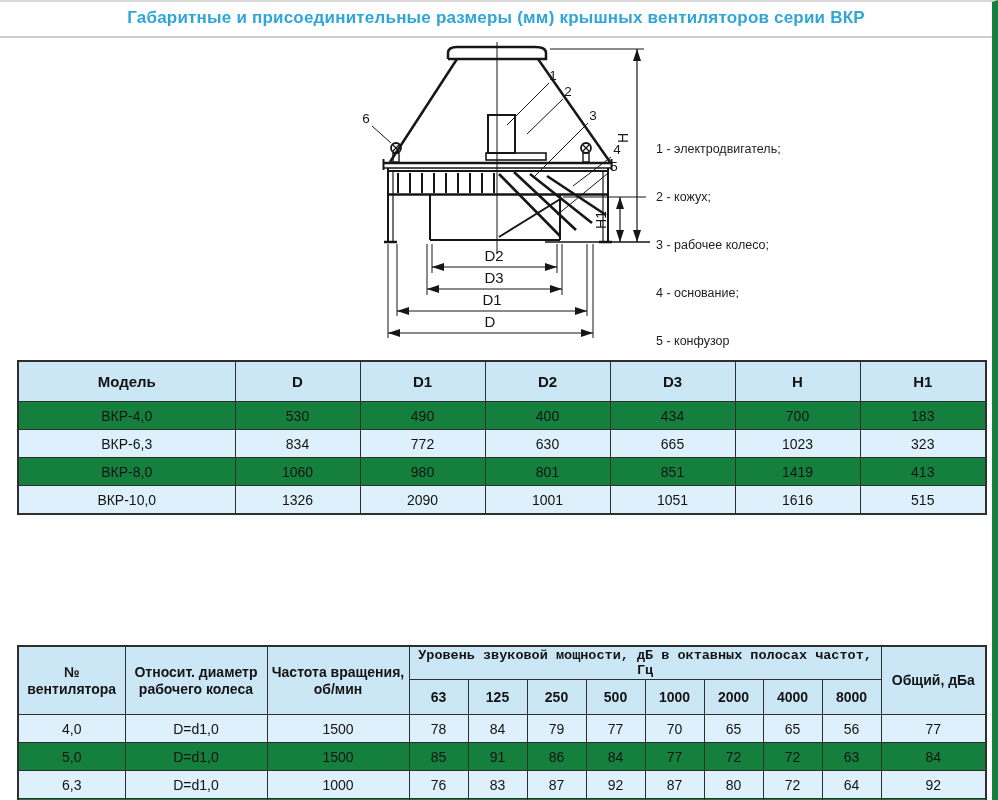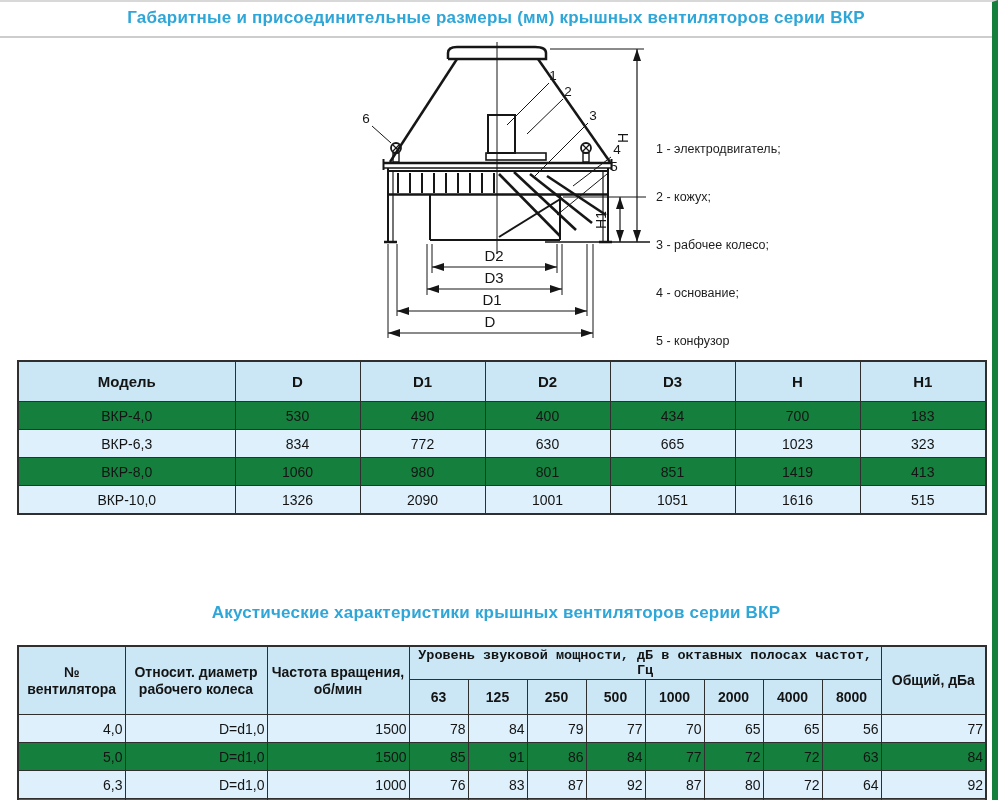--- a/index.html
+++ b/index.html
@@ -22,21 +22,21 @@
   th,td{border:1px solid #2f2f2f;text-align:center;vertical-align:middle;
         color:#141414;padding:1px 2px;overflow:hidden;}
   th{background:var(--header-bg,#cbe7f6);font-weight:bold;}
   .dims-table th{height:37px;font-size:15px;}
   .dims-table td{height:25px;font-size:14px;}
   .dims-table tbody tr:nth-child(even) td{background:var(--row-alt,#ddf0fb);}
   .ac-table th{font-size:14px;}
   .ac-table .group-th{height:29px;font-size:13.5px;font-family:Liberation Mono, monospace;}
   .ac-table .octave-th{height:32px;}
   .ac-table .span-th{height:64px;line-height:17px;}
-  .ac-table td{height:25px;font-size:14px;text-align:right;}
+  .ac-table td{height:25px;font-size:14px;}
   .ac-table tbody tr:nth-child(odd) td{background:var(--row-alt,#ddf0fb);}
 
   .drawing line,.drawing path,.drawing rect,.drawing circle{stroke:#161616;fill:none;}
   .drawing polygon{fill:#161616;stroke:none;}
   .drawing text{fill:#161616;stroke:none;font-family:"Liberation Sans",sans-serif;}
   .dimlbl{font-size:15px;}
   .rotlbl{font-size:14px;}
   .callout{font-size:13.5px;}
 </style>
 </head>
@@ -267,21 +267,20 @@
           <td>1326</td>
           <td>2090</td>
           <td>1001</td>
           <td>1051</td>
           <td>1616</td>
           <td>515</td>
         </tr>
       </tbody>
   </table>
 
-  <h2 class="doc-title title-2">Акустические характеристики крышных вентиляторов серии ВКР</h2>
 
   <table class="ac-table">
     <colgroup>
       <col style="width:107px">
         <col style="width:142px">
         <col style="width:142px">
       <col style="width:59px">
         <col style="width:59px">
         <col style="width:59px">
         <col style="width:59px">

